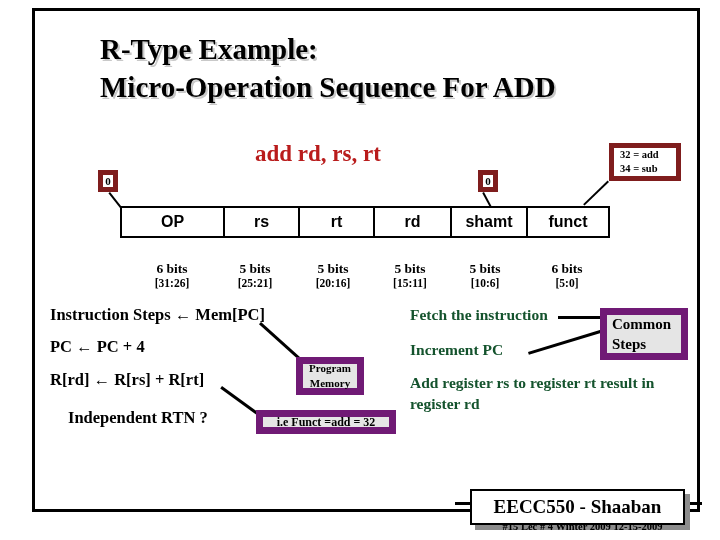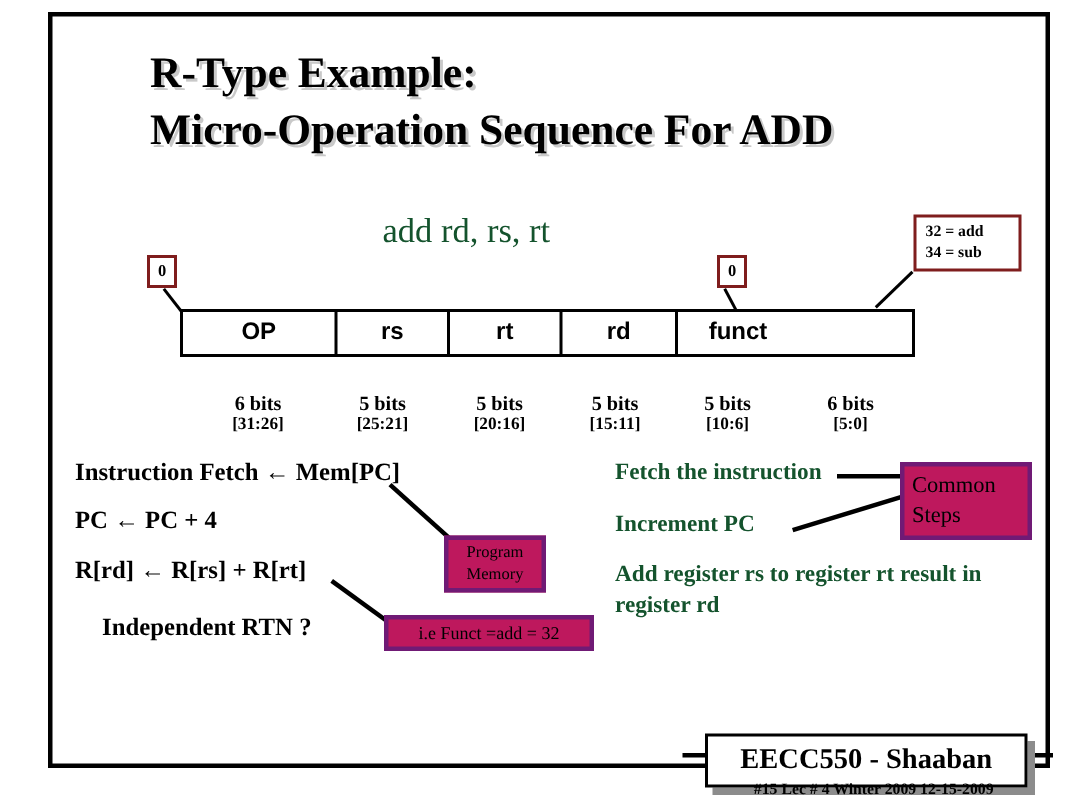--- a/index.html
+++ b/index.html
@@ -44,30 +44,30 @@
     margin-left: 48px;
   }
   #title .l2 { display:block; }
 
   
   #mnemonic {
     position: absolute;
     left: 255px;
     top: 141px;
     font-family: "Liberation Serif", serif;
-    font-weight: normal;
+    font-weight: bold;
     font-size: 23px;
-    color: #14532d;
+    color: #b91c1c;
     white-space: nowrap;
   }
 
   
   .minibox {
     position: absolute;
-    border: 2px solid #7f1d1d;
+    border: 5px solid #7f1d1d;
     background: #fff;
     font-family: "Liberation Serif", serif;
     font-weight: bold;
     font-size: 11px;
     line-height: 12px;
     color: #000;
     box-sizing: border-box;
     display: flex;
     align-items: center;
     justify-content: center;
@@ -172,24 +172,24 @@
     color: #14532d;
     white-space: nowrap;
   }
   #ex1 { left: 410px; top: 306px; }
   #ex2 { left: 410px; top: 341px; }
   #ex3 { left: 410px; top: 372px; white-space: normal; width: 275px; line-height: 21px; }
 
   
   .annbox {
     position: absolute;
-    border: 3px solid #701a75;
-    background: #be185d;
-    font-family: "Liberation Serif", serif;
-    font-weight: normal;
+    border: 7px solid #701a75;
+    background: #e5e5e5;
+    font-family: "Liberation Serif", serif;
+    font-weight: bold;
     color: #000;
     box-sizing: border-box;
   }
   #progmem {
     left: 296px; top: 357px; width: 68px; height: 38px;
     font-size: 11px; line-height: 15px;
     display:flex; flex-direction:column;
     align-items:center; justify-content:center;
   }
   #funct-note {
@@ -275,20 +275,21 @@
   <div class="minibox" id="opcode-note">
     <span>32 = add</span>
     <span>34 = sub</span>
   </div>
 
   <div id="fmt-table">
     <div class="cell c0">OP</div>
     <div class="cell c1">rs</div>
     <div class="cell c2">rt</div>
     <div class="cell c3">rd</div>
+    <div class="cell c4">shamt</div>
     <div class="cell c5">funct</div>
   </div>
 
   <div id="bits-row">
     <div class="bcol b0">
       <span class="bn">6 bits</span>
       <span class="br">[31:26]</span>
     </div>
     <div class="bcol b1">
       <span class="bn">5 bits</span>
@@ -305,21 +306,21 @@
     <div class="bcol b4">
       <span class="bn">5 bits</span>
       <span class="br">[10:6]</span>
     </div>
     <div class="bcol b5">
       <span class="bn">6 bits</span>
       <span class="br">[5:0]</span>
     </div>
   </div>
 
-  <div class="rtn" id="rtn1">Instruction Fetch  ←   Mem[PC]</div>
+  <div class="rtn" id="rtn1">Instruction Steps  ←   Mem[PC]</div>
   <div class="rtn" id="rtn2">PC  ←   PC + 4</div>
   <div class="rtn" id="rtn3">R[rd]  ←   R[rs]  +  R[rt]</div>
   <div class="rtn" id="rtn-q">Independent RTN ?</div>
 
   <div class="leader" style="left:261px; top:322px; width:58px; height:3px; transform:rotate(42deg);"></div>
 
   <div class="leader" style="left:222px; top:386px; width:58px; height:3px; transform:rotate(36deg);"></div>
 
   <div class="annbox" id="progmem">
     <span>Program</span>

